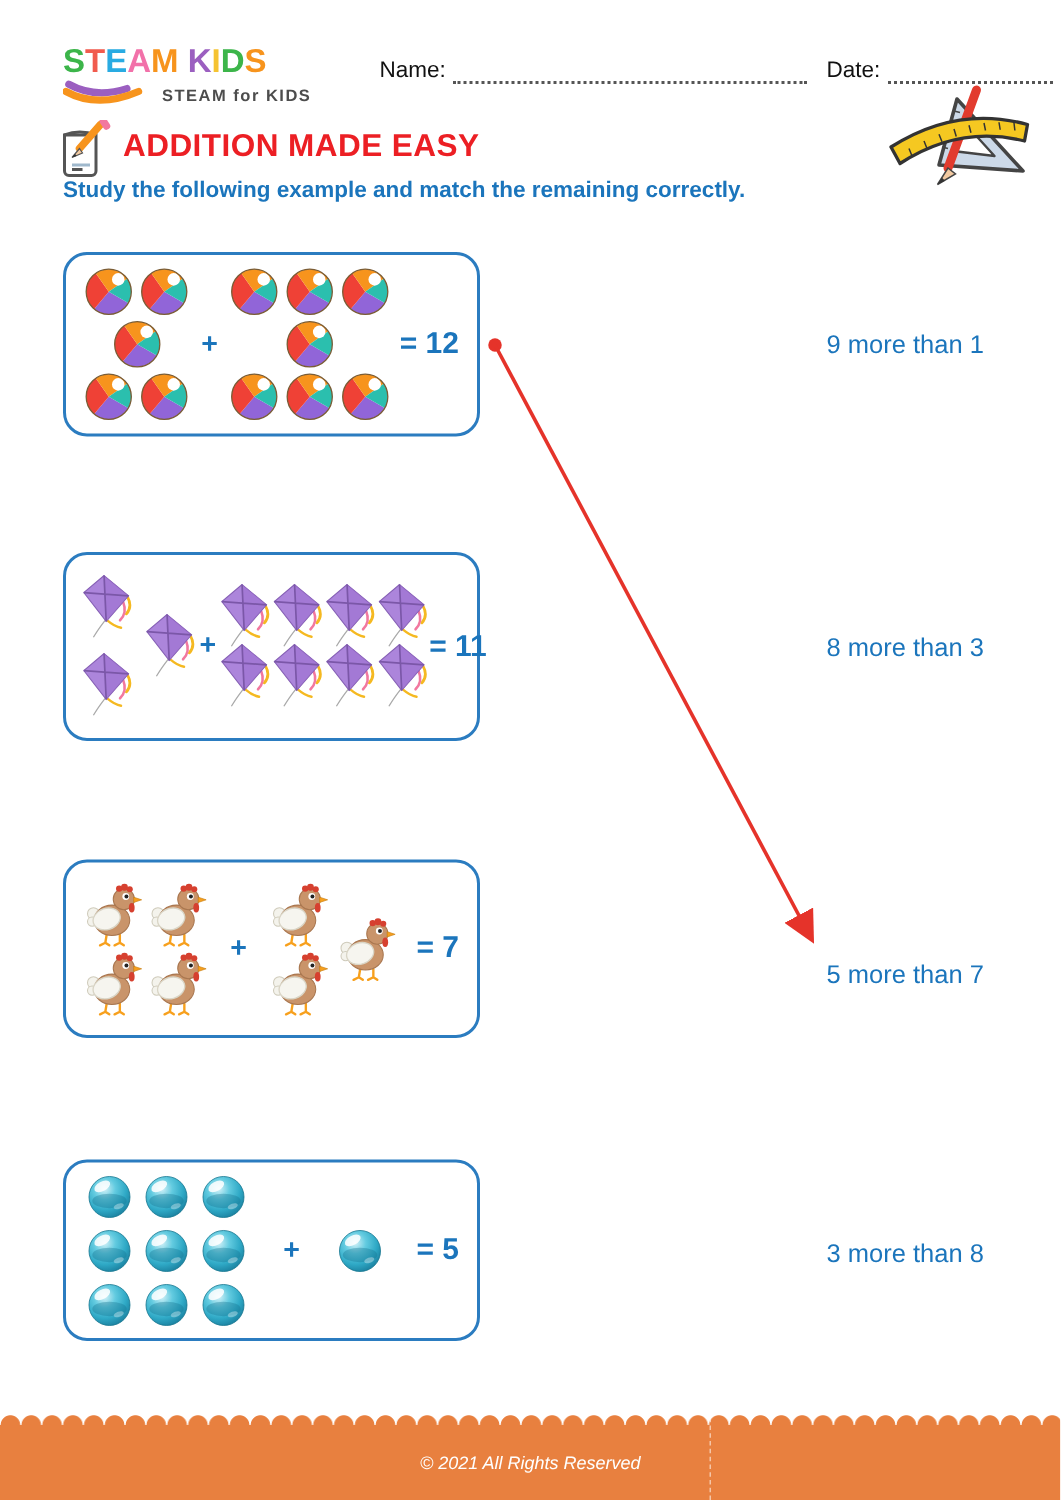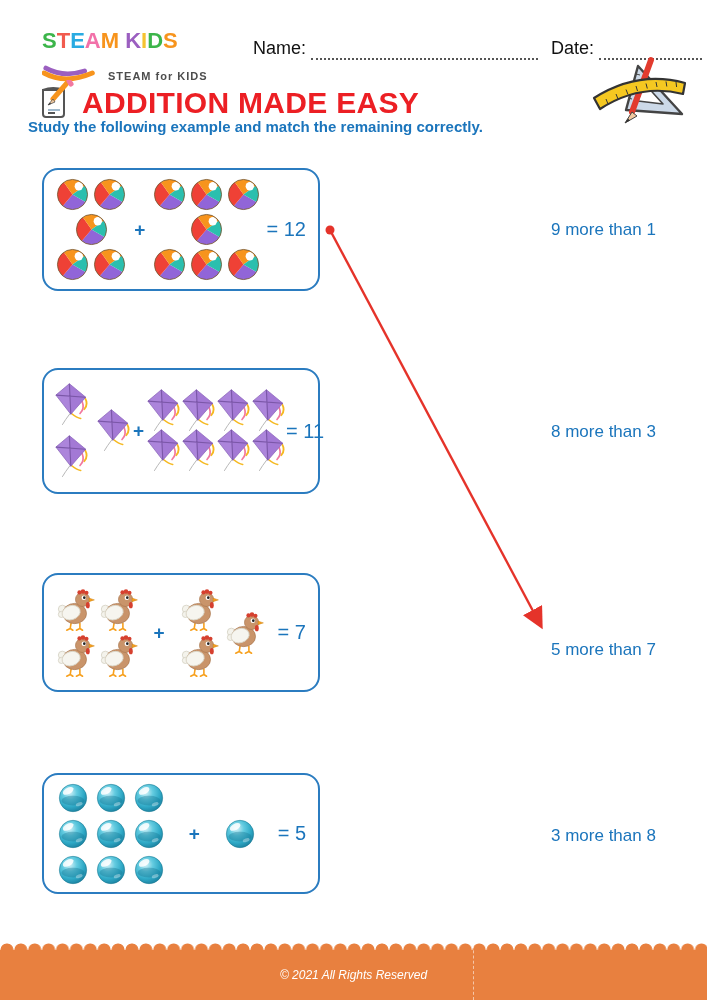--- a/index.html
+++ b/index.html
@@ -3,35 +3,35 @@
 <meta charset="utf-8">
 <style>
   html,body{margin:0;padding:0;background:#fff;}
   .page{position:relative;width:707px;height:1000px;margin:0 auto;background:#fff;
         font-family:"Liberation Sans",sans-serif;overflow:hidden;}
 
   
   .logo{position:absolute;left:42px;top:26px;}
   .logo-word{font-size:22px;font-weight:bold;letter-spacing:0px;line-height:30px;white-space:pre;}
   .logo-word span{display:inline-block;}
-  .logo-sub{display:flex;align-items:center;margin-top:13px;}
+  .logo-sub{display:flex;align-items:center;margin-top:1px;}
   .swoosh{width:62px;height:20px;margin-top:-6px;}
   .tagline{font-size:11px;font-weight:bold;color:#4D4D4D;letter-spacing:1px;margin-left:4px;}
 
-  .field{position:absolute;display:flex;align-items:flex-end;font-size:18px;color:#111;}
+  .field{position:absolute;display:flex;align-items:flex-end;font-size:15px;color:#111;}
   .field-name{left:253px;top:38px;width:285px;}
   .field-date{left:551px;top:38px;width:151px;}
   .field-label{font-weight:500;margin-right:5px;padding-bottom:1px;}
   .dotted-line{flex:1;border-bottom:2px dotted #555;height:15px;}
 
   .note-icon{position:absolute;left:39px;top:80px;width:36px;height:40px;}
-  .page-title{position:absolute;left:82px;top:86px;margin:0;font-size:30px;font-weight:bold;
+  .page-title{position:absolute;left:82px;top:86px;margin:0;font-size:21px;font-weight:bold;
               color:#EC1F24;letter-spacing:.3px;}
   .ruler-icon{position:absolute;left:592px;top:56px;width:96px;height:72px;}
-  .instruction{position:absolute;left:28px;top:118px;margin:0;font-size:15px;font-weight:bold;color:#1B75BC;}
+  .instruction{position:absolute;left:42px;top:118px;margin:0;font-size:15px;font-weight:bold;color:#1B75BC;}
 
   
   .problem-box{position:absolute;left:42px;width:278px;box-sizing:border-box;
                border:2px solid #2B7CC0;border-radius:16px;background:#fff;
                display:flex;align-items:center;justify-content:space-between;padding:4px 12px 4px 10px;}
   .pbox0{top:168px;height:123px;}
   .pbox1{top:368px;height:126px;}
   .pbox2{top:573px;height:119px;}
   .pbox3{top:773px;height:121px;}
 
@@ -44,21 +44,21 @@
   .item-kite{width:33px;height:44px;margin:0 1px;}
   .item-hen{width:39px;height:44px;margin:1px 2px;}
   .item-marble{width:30px;height:30px;margin:3px 4px;}
 
   .pbox1 .group-left .rows-col{align-items:flex-start;}
   .pbox1 .group-left .row:nth-child(2){margin-left:42px;margin-top:-18px;}
   .pbox1 .group-left .row:nth-child(3){margin-top:-18px;}
   .pbox1 .group-right .row:nth-child(2){margin-top:-4px;}
 
   .plus{font-size:19px;font-weight:bold;color:#1B75BC;margin:0 2px;}
-  .result{font-size:20px;font-weight:400;color:#1B75BC;white-space:nowrap;}
+  .result{font-size:20px;font-weight:700;color:#1B75BC;white-space:nowrap;}
 
   
   .answer{position:absolute;left:551px;height:24px;line-height:24px;font-size:17px;color:#1B75BC;white-space:nowrap;}
   .a0{top:218px;} .a1{top:420px;} .a2{top:638px;text-align:right;} .a3{top:824px;text-align:center;}
 
   
   .arrow-overlay{position:absolute;left:0;top:0;width:707px;height:1000px;pointer-events:none;}
 
   
   .footer{position:absolute;left:0;right:0;bottom:0;height:50px;background:#E8803F;

